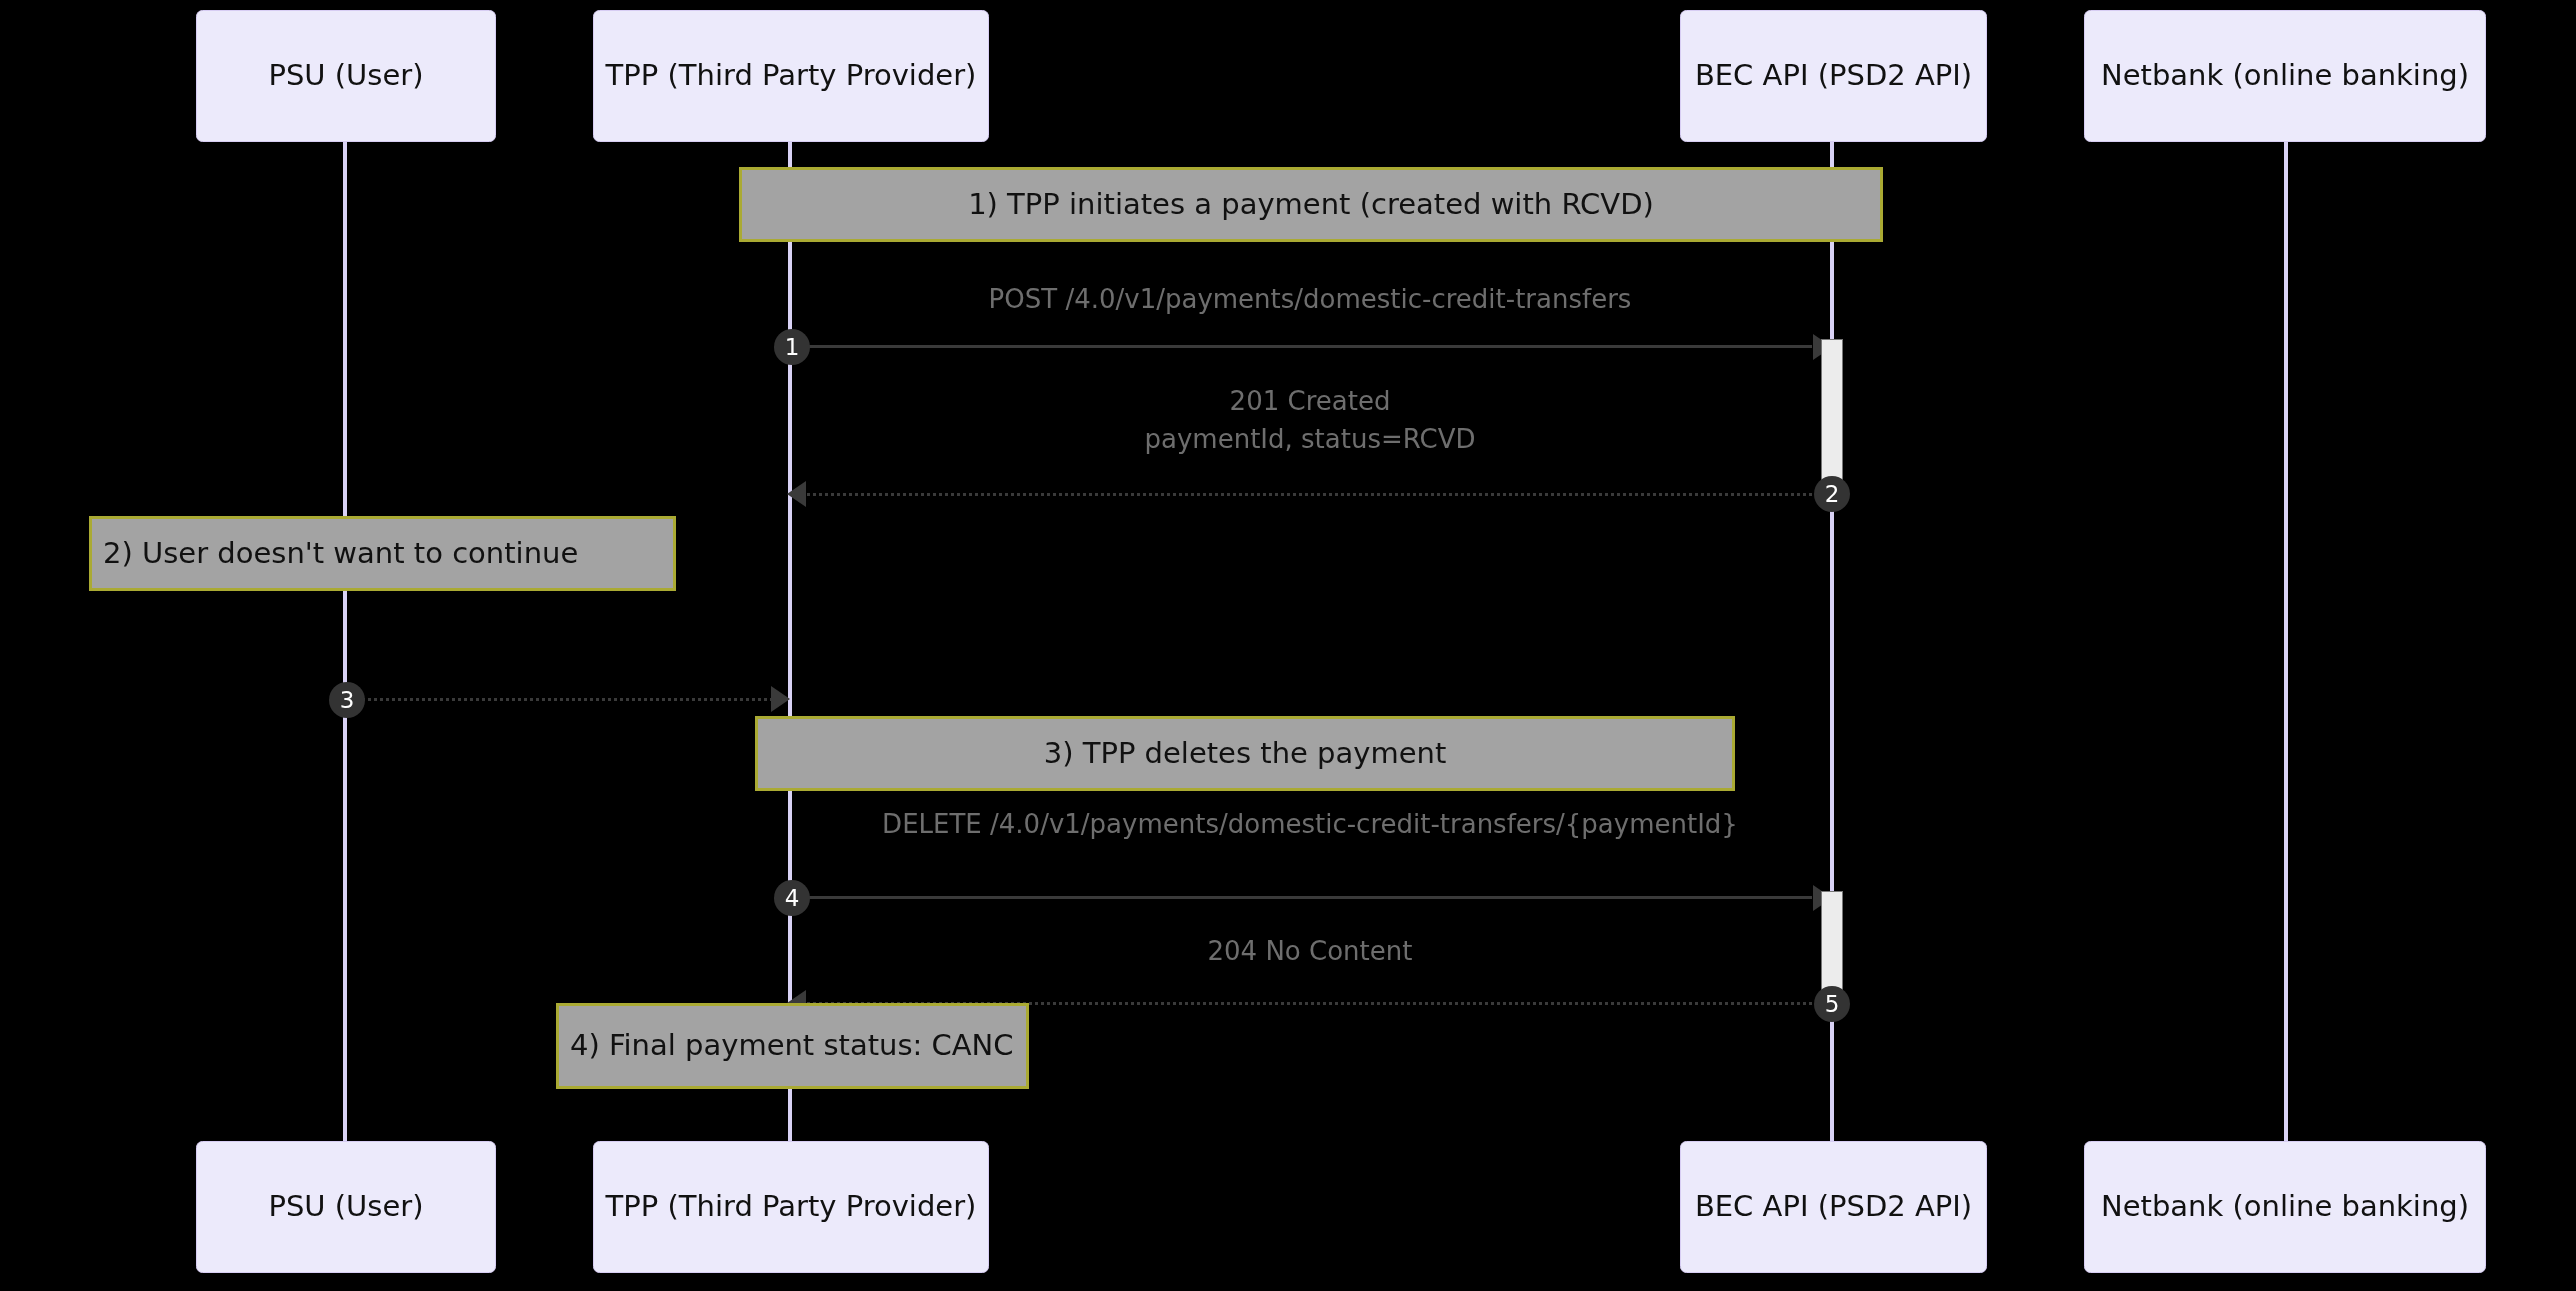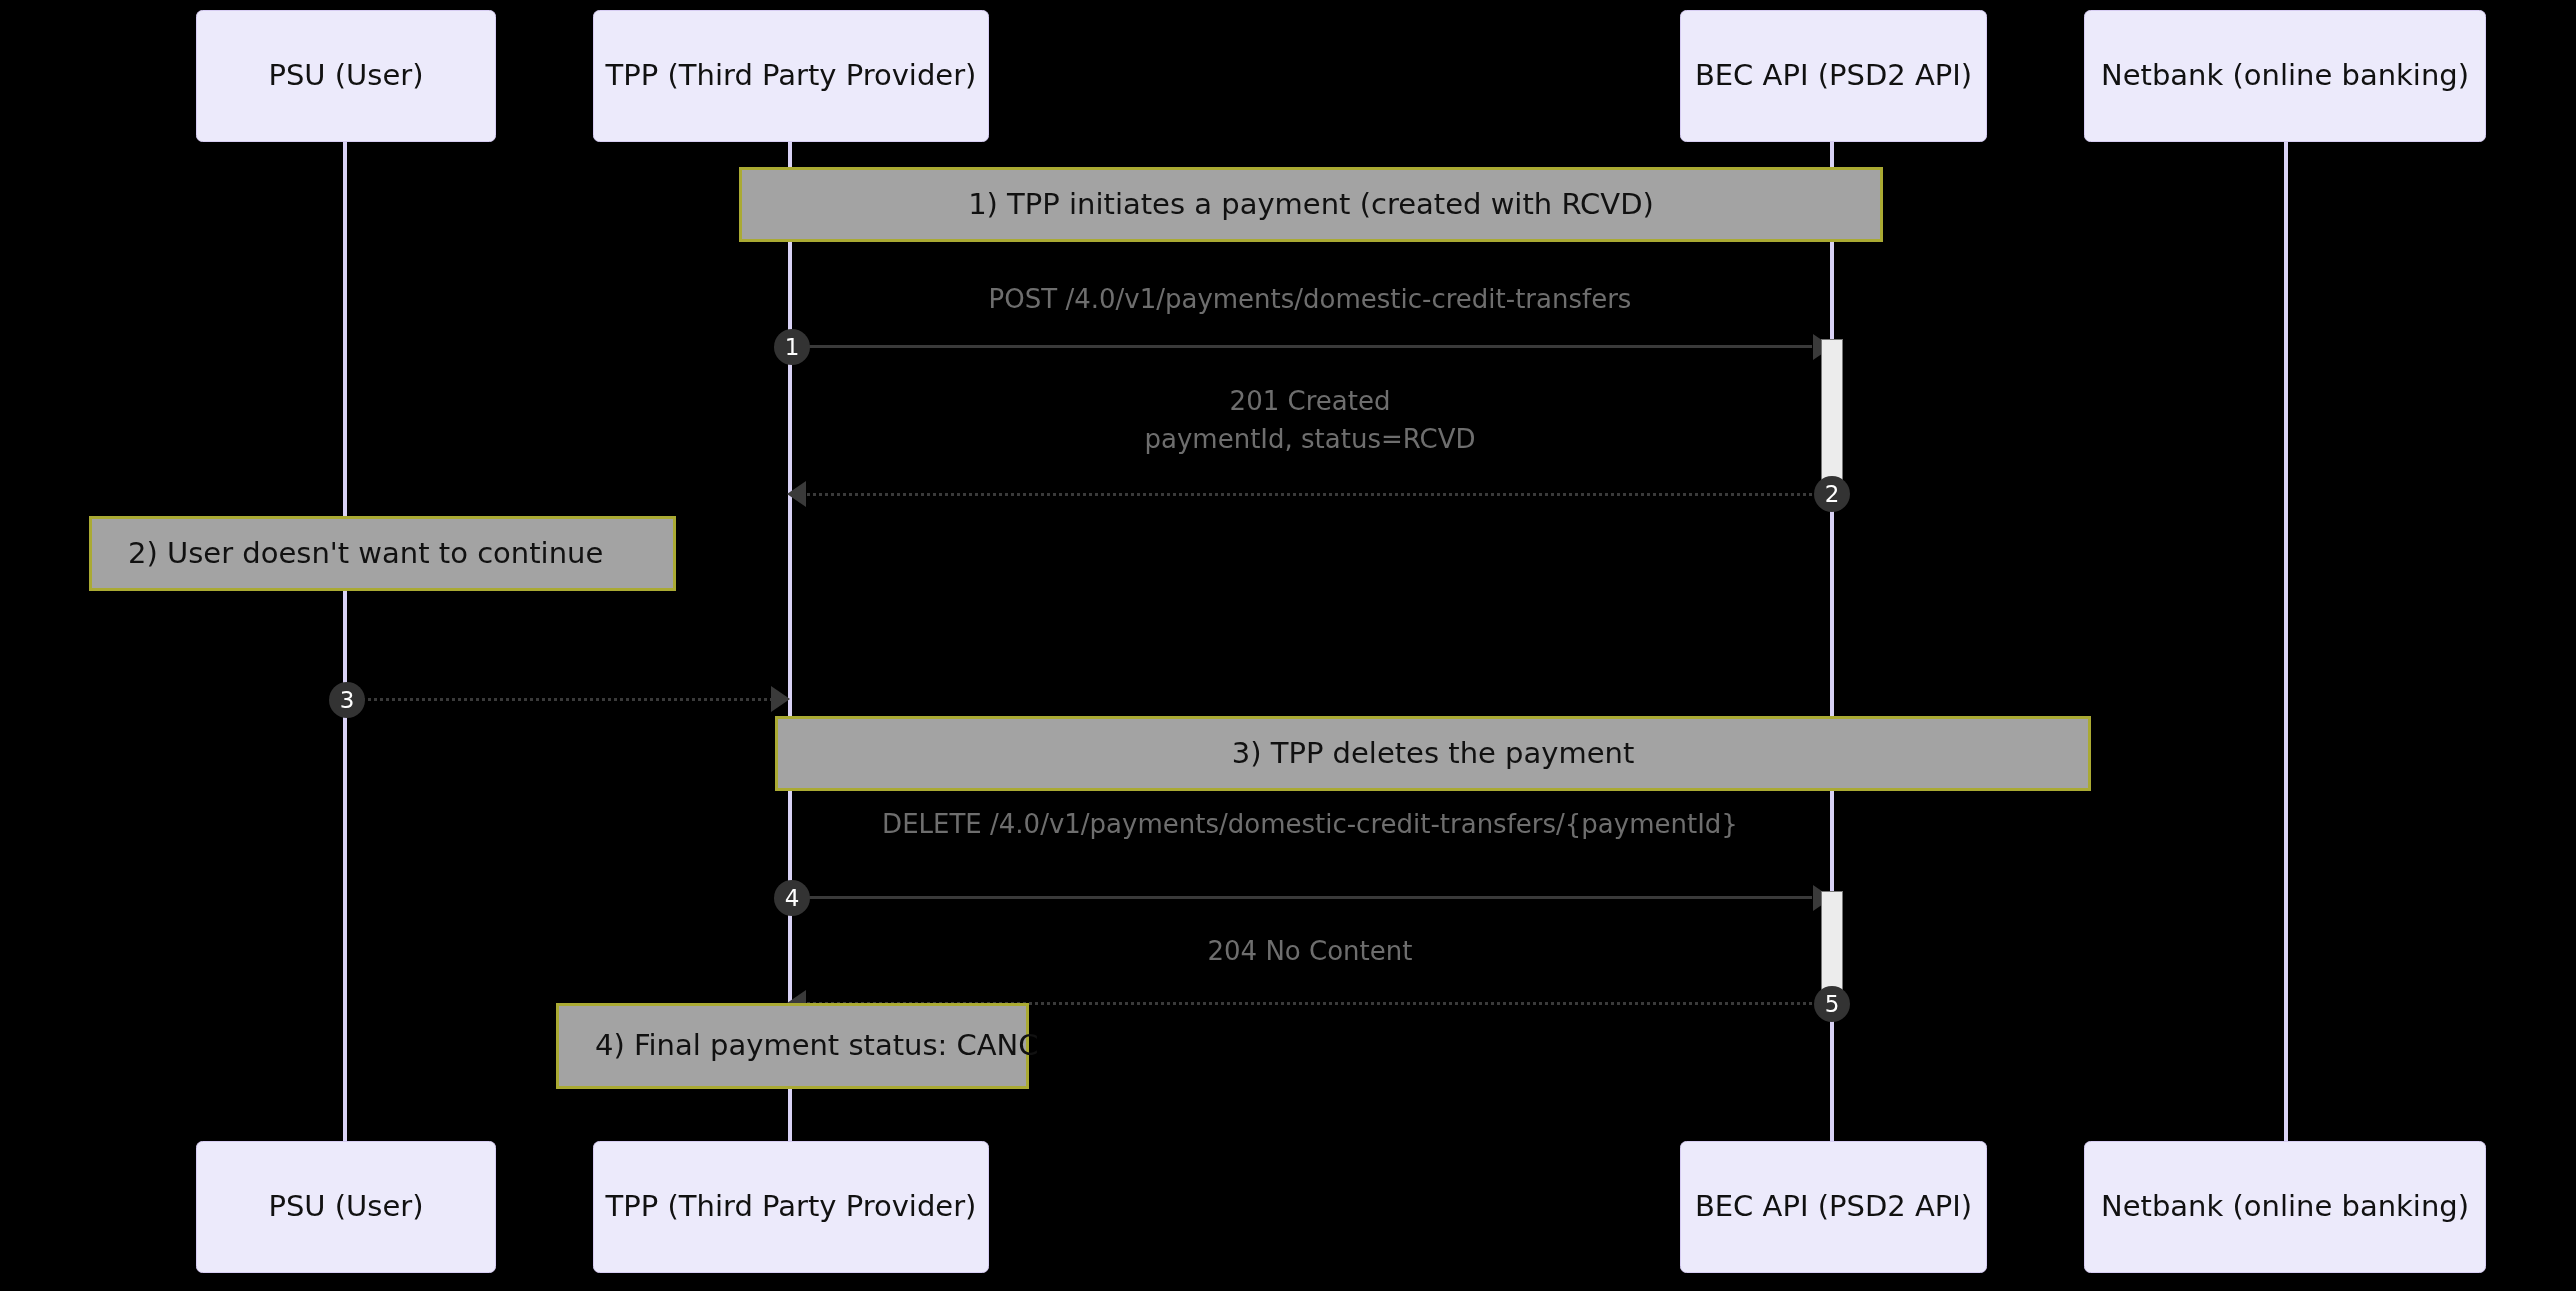--- a/index.html
+++ b/index.html
@@ -37,21 +37,21 @@
     background:#a3a3a3;
     border:3.2px solid #AAAA33;
     box-sizing:border-box;
     display:flex;align-items:center;
     color:#111;
     font-size:29px;
     line-height:1.15;
     white-space:nowrap;
   }
   .note.center{justify-content:center;}
-  .note.left{justify-content:flex-start;padding-left:36px;}
+  .note.left{justify-content:flex-start;padding-left:11px;}
 
   
   .activation{
     position:absolute;
     background:#ECECEC;
     border:1.9px solid #777;
     box-sizing:border-box;
   }
 
   
@@ -142,21 +142,21 @@
   <div class="note left" style="left:89px; top:516px; width:587px; height:75px;">
     <span>2) User doesn't want to continue</span>
   </div>
 
   <div class="msg-line dashed" style="left:357px; top:698px; width:422px;"></div>
   <div class="arrowhead right" style="left:771px; top:686px;"></div>
   <div class="seq-badge" style="left:347px; top:700px;">
     <span>3</span>
   </div>
 
-  <div class="note center" style="left:775px; top:716px; width:1316px; height:75px;">
+  <div class="note center" style="left:755px; top:716px; width:980px; height:75px;">
     <span>3) TPP deletes the payment</span>
   </div>
 
   <div class="msg-label" style="left:1310px; top:806px; width:1150px;">
     <span>DELETE /4.0/v1/payments/domestic-credit-transfers/{paymentId}</span>
   </div>
   <div class="msg-line" style="left:790px; top:896px; width:1022px;"></div>
   <div class="arrowhead right" style="left:1813px; top:885px;"></div>
   <div class="seq-badge" style="left:792px; top:898px;">
     <span>4</span>

